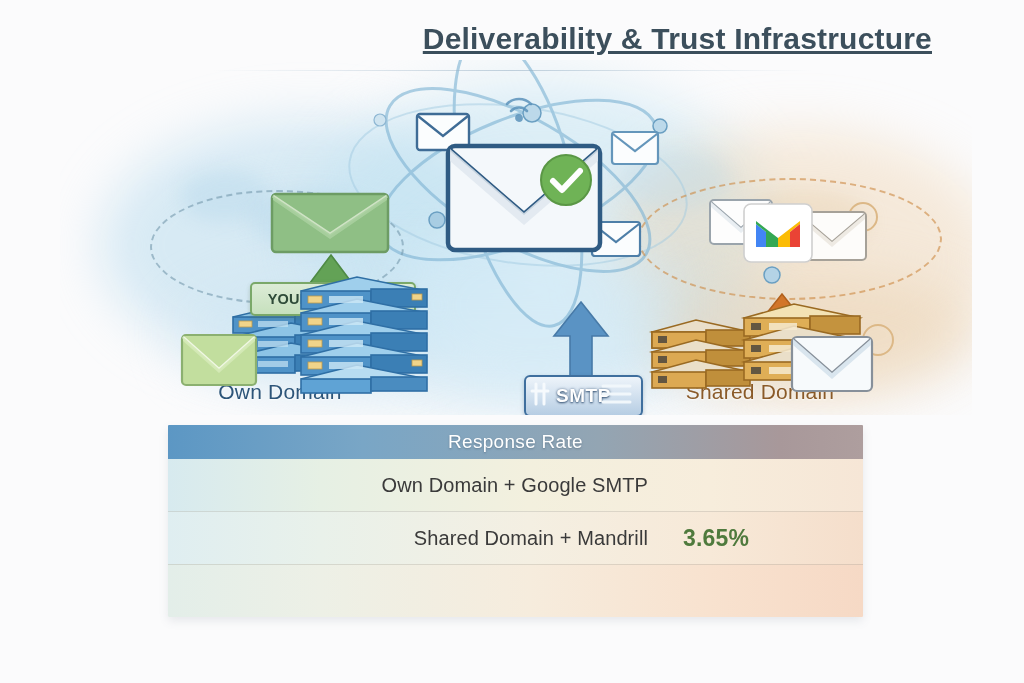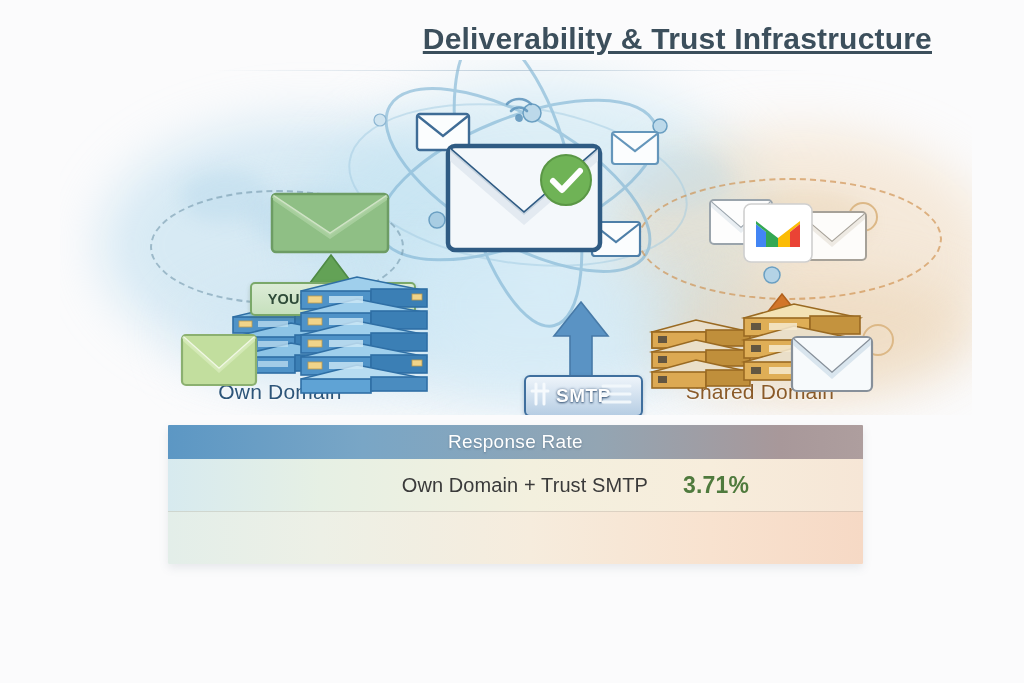--- a/index.html
+++ b/index.html
@@ -449,22 +449,25 @@
 
   <div class="zone-label" id="label-own">Own Domain</div>
   <div class="zone-label" id="label-shared">Shared Domain</div>
 
   <div id="table">
     <div id="table-head">
       <span id="table-head-label">Response Rate</span>
     </div>
 
     <div class="trow trow-0">
-      <span class="trow-label">Own Domain + Trust SMTP</span>
-      <span class="trow-value val-green">3.71%</span>
+      <span class="trow-label">Own Domain + Google SMTP</span>
     </div>
 
+    <div class="trow trow-1">
+      <span class="trow-label">Shared Domain + Mandrill</span>
+      <span class="trow-value val-green">3.65%</span>
+    </div>
 
     <div class="trow trow-2">
     </div>
   </div>
 
 </div>
 
 </body></html>

